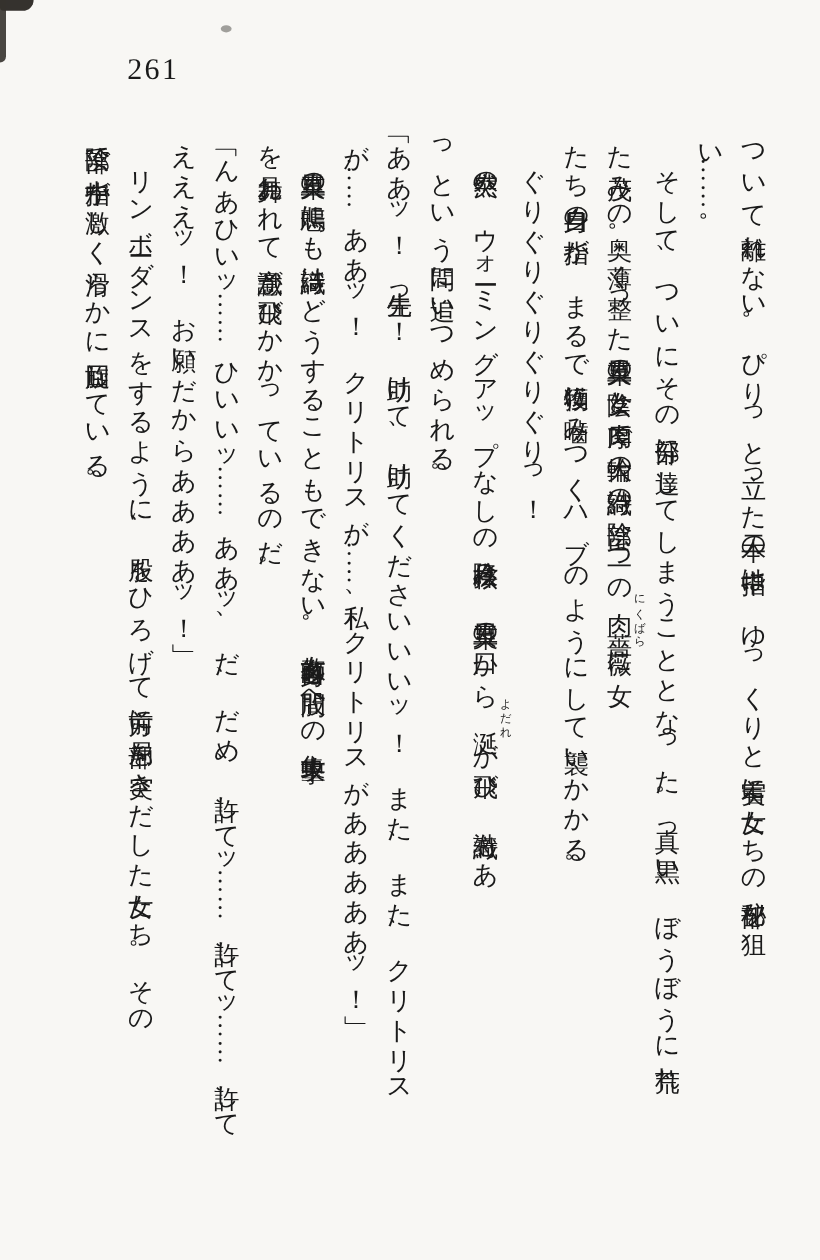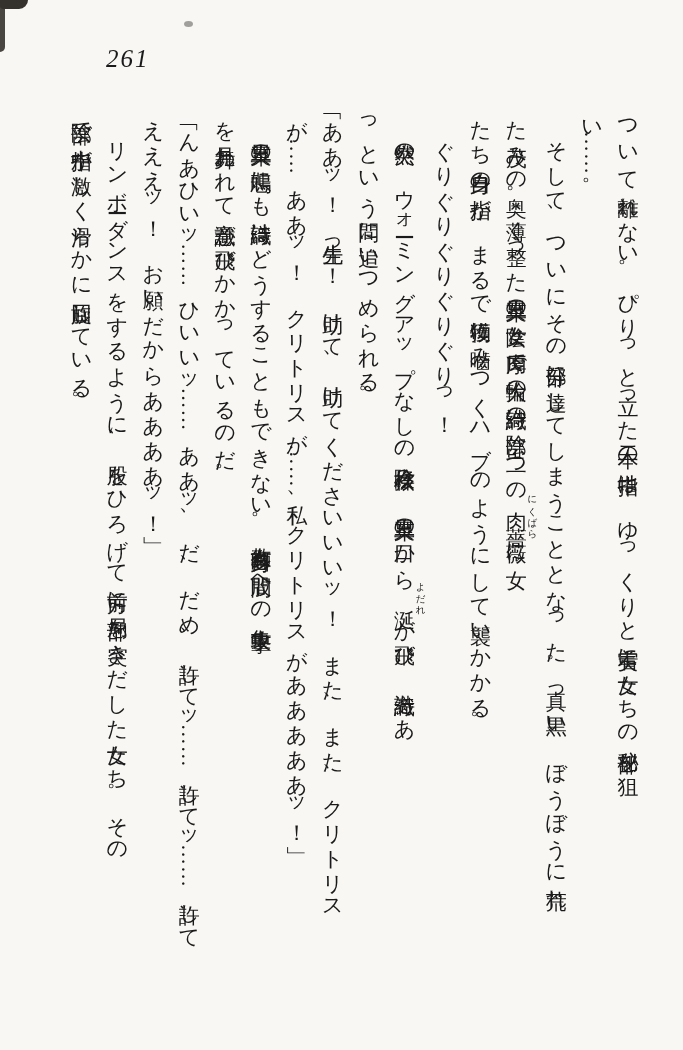--- a/index.html
+++ b/index.html
@@ -12,21 +12,20 @@
     position: relative;
     overflow: hidden;
     font-family: "Liberation Serif", "DejaVu Serif", serif;
   }
 
   
   .page-number {
     position: absolute;
     top: 45px;
     left: 106px;
-    font-style: italic;
     font-size: 25px;
     letter-spacing: 2px;
   }
 
   
   .text-area {
     position: absolute;
     top: 106px;
     right: 38px;
     height: 838px;

